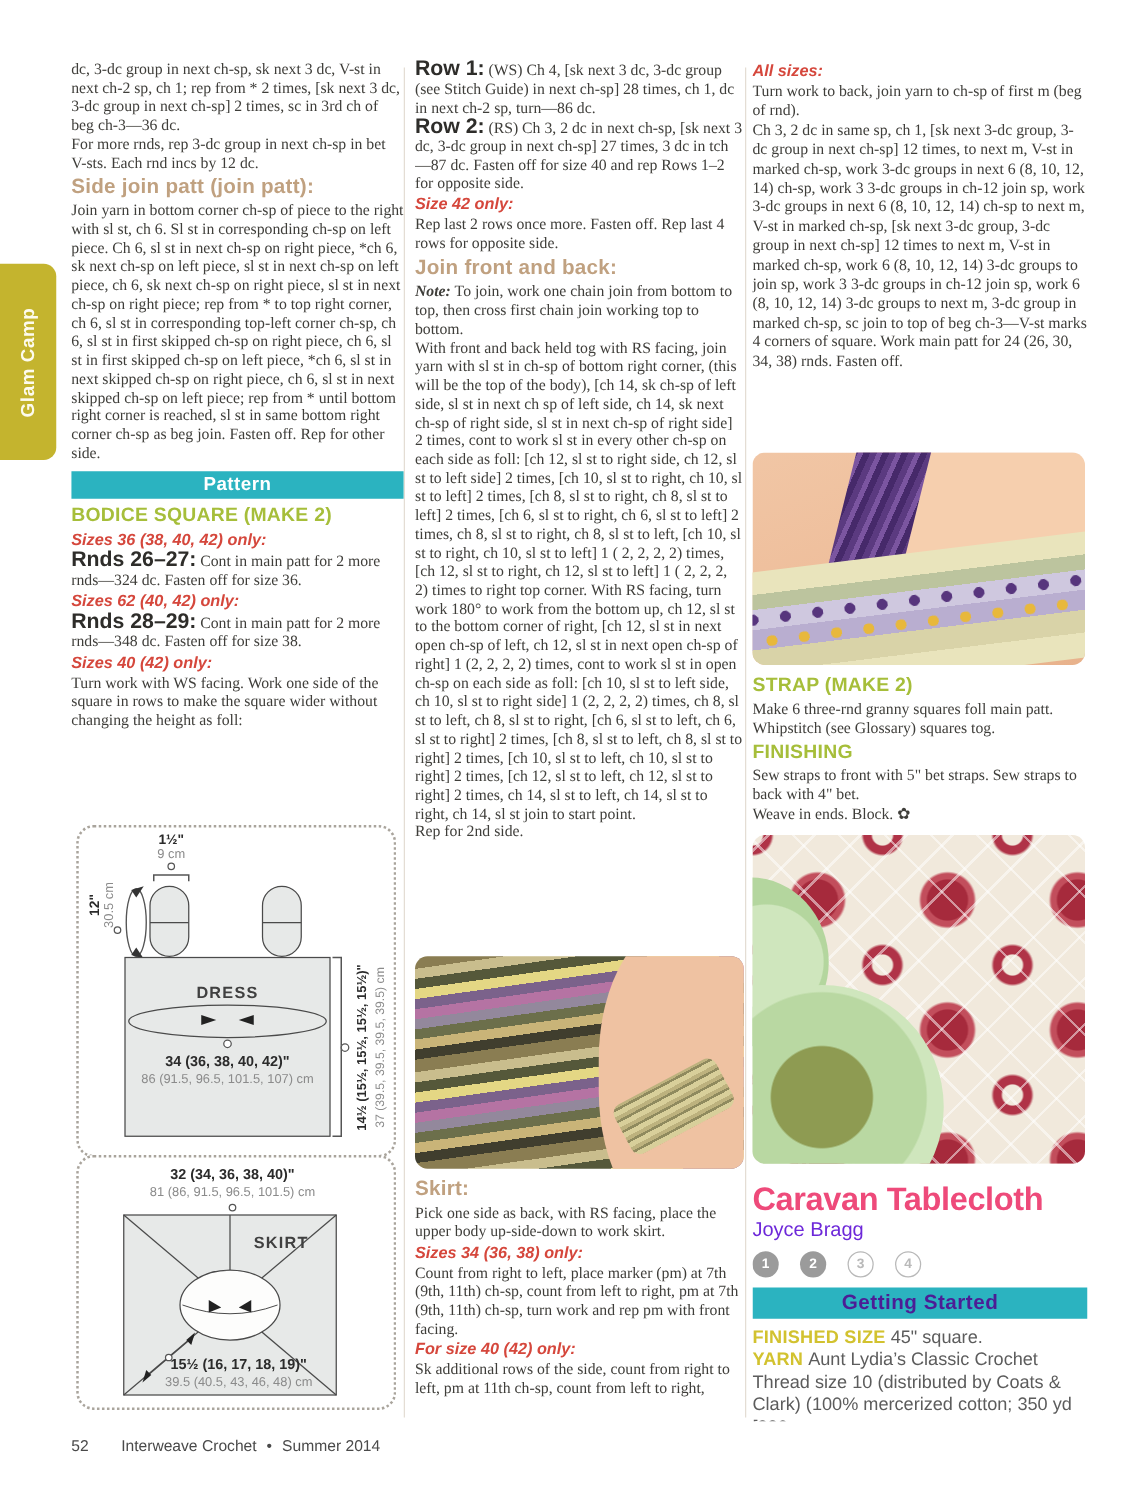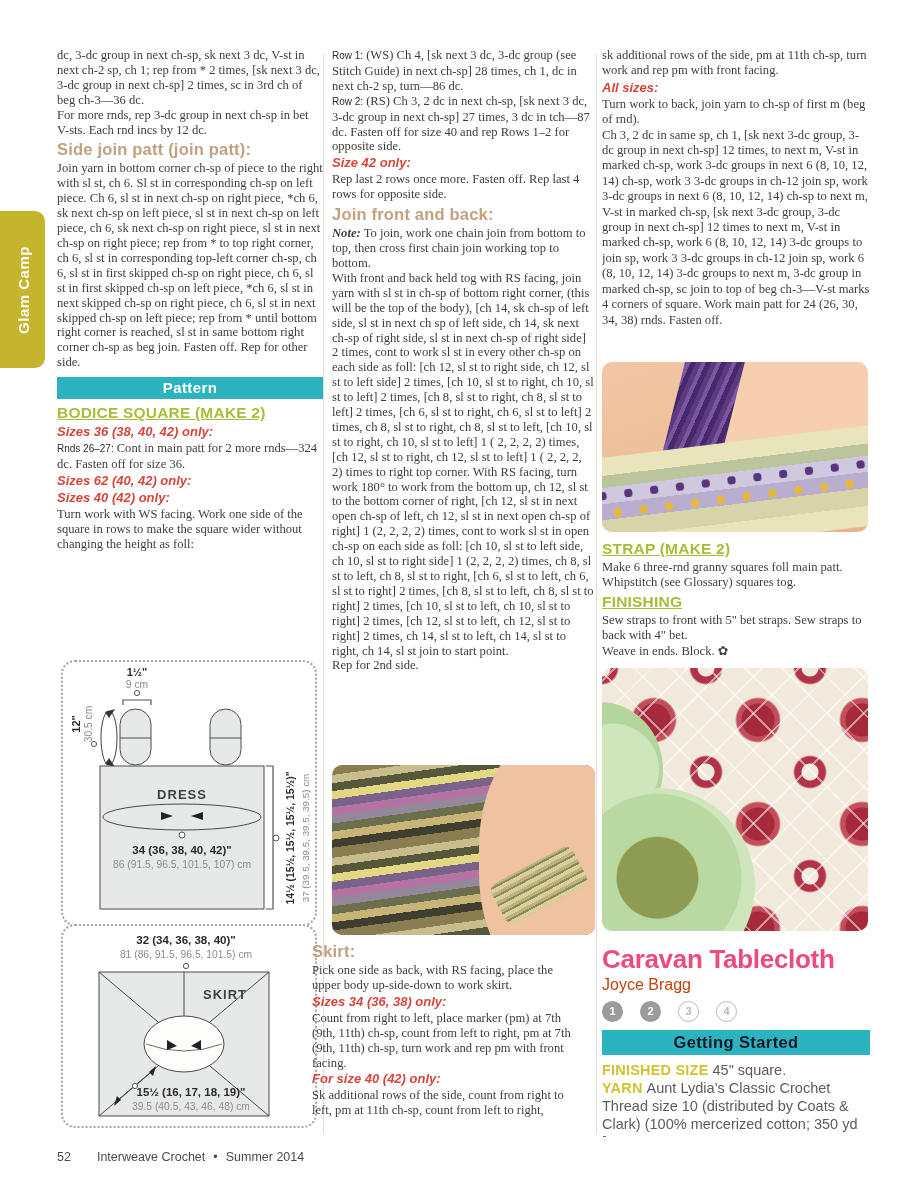--- a/index.html
+++ b/index.html
@@ -7,25 +7,25 @@
         font-family:"Liberation Serif",serif;color:#3f3e3a;}
   .vrule{position:absolute;top:54px;width:1px;height:1080px;background:#e4ddd4;}
   
   .tab{position:absolute;left:0;top:211px;width:45px;height:157px;background:#c4b42e;
        border-radius:0 10px 10px 0;}
   .tab span{position:absolute;left:50%;top:50%;transform:translate(-50%,-50%) rotate(-90deg);
        white-space:nowrap;color:#fdfbee;font:bold 15px "Liberation Sans",sans-serif;letter-spacing:.5px;}
   
   .col{position:absolute;overflow:hidden;}
   .serif-p{font-size:12.6px;line-height:14.9px;margin:0;}
-  .lead{font-family:"Liberation Sans",sans-serif;font-weight:normal;font-size:10px;color:#2e2d2a;margin-right:3px;}
+  .lead{font-family:"Liberation Sans",sans-serif;font-weight:bold;font-size:17px;color:#2e2d2a;margin-right:3px;}
   .note-lead{font-weight:bold;font-style:italic;margin-right:3px;}
   .red-size{font:italic bold 13px/16px "Liberation Sans",sans-serif;color:#d5473c;margin:1px 0;}
   .tan-head{font:bold 16.5px/19px "Liberation Sans",sans-serif;color:#c0a180;margin:3px 0 2px;letter-spacing:.2px;}
-  .green-head{font:bold 15.5px/18px "Liberation Sans",sans-serif;color:#a6be3a;margin:2px 0 2px;letter-spacing:.2px;text-decoration:underline;}
+  .green-head{font:bold 15.5px/18px "Liberation Sans",sans-serif;color:#a6be3a;margin:2px 0 2px;letter-spacing:.2px;}
   .banner{background:#2bb3c0;color:#fff;text-align:center;font:bold 15px/22px "Liberation Sans",sans-serif;
           margin:7px 0 5px;letter-spacing:.4px;}
   
   .diagram{position:absolute;border:2px dotted #a9a49c;border-radius:14px;background:#fff;}
   .diagram svg{position:absolute;left:0;top:0;}
   .dlabel{position:absolute;white-space:nowrap;font-family:"Liberation Sans",sans-serif;transform:translate(-50%,-50%);}
   .dlabel.b{font-weight:bold;font-size:11px;color:#2b2b2b;}
   .dlabel.g{font-size:10.3px;color:#8b8b8b;}
   .dlabel.rot{transform:translate(-50%,-50%) rotate(-90deg);}
   .dlabel.big{font-weight:bold;font-size:13px;letter-spacing:1px;color:#404040;text-align:right;}
@@ -58,27 +58,27 @@
        radial-gradient(circle at 50% 50%,#a62a3c 0 16px,#c24e5c 17px 21px,rgba(0,0,0,0) 23px),
        radial-gradient(circle at 50% 50%,rgba(0,0,0,0) 8px,#b03347 9px 15px,rgba(0,0,0,0) 17px);
      background-size:auto,auto,104px 104px,104px 104px;
      background-position:0 0,0 0,0 0,52px 52px;}
   #photo-tablecloth .cup1{position:absolute;left:-42px;bottom:-52px;width:195px;height:195px;border-radius:50%;
      background:radial-gradient(circle at 50% 46%,#8e9b52 0 28%,#b9d8a2 29% 58%,#cfe6bd 59% 74%,#a8cf90 75% 100%);}
   #photo-tablecloth .cup2{position:absolute;left:-64px;top:34px;width:125px;height:135px;border-radius:50%;
      background:radial-gradient(circle at 60% 50%,#cfe6bd 0 45%,#b4d69e 46% 100%);}
   
   .proj-title{font:bold 26px/28px "Liberation Sans",sans-serif;color:#ee4a7a;letter-spacing:-.3px;margin:0;}
-  .designer{font:16px/20px "Liberation Sans",sans-serif;color:#c2410c;margin:2px 0 6px;}
+  .designer{font:16px/20px "Liberation Sans",sans-serif;color:#6d28d9;margin:2px 0 6px;}
   .dots{margin:0 0 8px;}
   .dot{display:inline-block;width:21px;height:21px;border-radius:50%;margin-right:13px;text-align:center;
        font:bold 11px/21px "Liberation Sans",sans-serif;box-sizing:border-box;}
   .dot.f{background:#9b9b9b;color:#fff;}
   .dot.o{border:1.5px solid #b9b9b9;color:#b9b9b9;line-height:18px;}
-  .gs-banner{background:#2bb3c0;color:#0f172a;text-align:center;font:bold 16.5px/25px "Liberation Sans",sans-serif;
+  .gs-banner{background:#2bb3c0;color:#4c1d95;text-align:center;font:bold 16.5px/25px "Liberation Sans",sans-serif;
        margin:0 0 6px;letter-spacing:.4px;}
   .gs-p{font:14.5px/18px "Liberation Sans",sans-serif;color:#5c5c5c;margin:0;}
   .gs-label{font-weight:bold;color:#d2c22f;letter-spacing:.2px;margin-right:4px;}
   
   .footer{position:absolute;left:57px;top:1150px;font:12.5px "Liberation Sans",sans-serif;color:#4a4a4a;}
   .footer .pn{margin-right:26px;}
   .footer .sep{margin:0 8px;}
 </style>
 </head>
 <body>
@@ -95,20 +95,21 @@
   <div class="col" style="left:57px;top:48px;width:266px;height:610px">
     <p class="serif-p">dc, 3-dc group in next ch-sp, sk next 3 dc, V-st in next ch-2 sp, ch 1; rep from * 2 times, [sk next 3 dc, 3-dc group in next ch-sp] 2 times, sc in 3rd ch of beg ch-3—36 dc.</p>
     <p class="serif-p">For more rnds, rep 3-dc group in next ch-sp in bet V-sts. Each rnd incs by 12 dc.</p>
     <h3 class="tan-head">Side join patt (join patt):</h3>
     <p class="serif-p">Join yarn in bottom corner ch-sp of piece to the right with sl st, ch 6. Sl st in corresponding ch-sp on left piece. Ch 6, sl st in next ch-sp on right piece, *ch 6, sk next ch-sp on left piece, sl st in next ch-sp on left piece, ch 6, sk next ch-sp on right piece, sl st in next ch-sp on right piece; rep from * to top right corner, ch 6, sl st in corresponding top-left corner ch-sp, ch 6, sl st in first skipped ch-sp on right piece, ch 6, sl st in first skipped ch-sp on left piece, *ch 6, sl st in next skipped ch-sp on right piece, ch 6, sl st in next skipped ch-sp on left piece; rep from * until bottom right corner is reached, sl st in same bottom right corner ch-sp as beg join. Fasten off. Rep for other side.</p>
     <div class="banner">Pattern</div>
     <h2 class="green-head">BODICE SQUARE (MAKE 2)</h2>
     <p class="red-size">Sizes 36 (38, 40, 42) only:</p>
     <p class="serif-p"><b class="lead">Rnds 26–27:</b><span>Cont in main patt for 2 more rnds—324 dc. Fasten off for size 36.</span></p>
     <p class="red-size">Sizes 62 (40, 42) only:</p>
+    <p class="serif-p"><b class="lead">Rnds 28–29:</b><span>Cont in main patt for 2 more rnds—348 dc. Fasten off for size 38.</span></p>
     <p class="red-size">Sizes 40 (42) only:</p>
     <p class="serif-p">Turn work with WS facing. Work one side of the square in rows to make the square wider without changing the height as foll:</p>
   </div>
 
   <div class="diagram" style="left:61px;top:660px;width:252px;height:262px">
     <svg width="252" height="262" viewBox="0 0 252 262">
       <path d="M60,43 v-5 h28 v5" fill="none" stroke="#555" stroke-width="1.2"></path>
       <circle cx="74" cy="31" r="2.6" fill="#fff" stroke="#555"></circle>
       <ellipse cx="46" cy="76" rx="8" ry="27" fill="none" stroke="#555" stroke-width="1.1"></ellipse>
       <polygon points="42,50 52,47 46,56" fill="#333"></polygon>
@@ -169,31 +170,30 @@
     <p class="serif-p"><i class="note-lead">Note:</i><span>To join, work one chain join from bottom to top, then cross first chain join working top to bottom.</span></p>
     <p class="serif-p">With front and back held tog with RS facing, join yarn with sl st in ch-sp of bottom right corner, (this will be the top of the body), [ch 14, sk ch-sp of left side, sl st in next ch sp of left side, ch 14, sk next ch-sp of right side, sl st in next ch-sp of right side] 2 times, cont to work sl st in every other ch-sp on each side as foll: [ch 12, sl st to right side, ch 12, sl st to left side] 2 times, [ch 10, sl st to right, ch 10, sl st to left] 2 times, [ch 8, sl st to right, ch 8, sl st to left] 2 times, [ch 6, sl st to right, ch 6, sl st to left] 2 times, ch 8, sl st to right, ch 8, sl st to left, [ch 10, sl st to right, ch 10, sl st to left] 1 ( 2, 2, 2, 2) times, [ch 12, sl st to right, ch 12, sl st to left] 1 ( 2, 2, 2, 2) times to right top corner. With RS facing, turn work 180° to work from the bottom up, ch 12, sl st to the bottom corner of right, [ch 12, sl st in next open ch-sp of left, ch 12, sl st in next open ch-sp of right] 1 (2, 2, 2, 2) times, cont to work sl st in open ch-sp on each side as foll: [ch 10, sl st to left side, ch 10, sl st to right side] 1 (2, 2, 2, 2) times, ch 8, sl st to left, ch 8, sl st to right, [ch 6, sl st to left, ch 6, sl st to right] 2 times, [ch 8, sl st to left, ch 8, sl st to right] 2 times, [ch 10, sl st to left, ch 10, sl st to right] 2 times, [ch 12, sl st to left, ch 12, sl st to right] 2 times, ch 14, sl st to left, ch 14, sl st to right, ch 14, sl st join to start point.</p>
     <p class="serif-p">Rep for 2nd side.</p>
   </div>
 
   <div class="photo" id="photo-mid" style="left:332px;top:765px;width:263px;height:170px">
     <div class="arm"></div>
     <div class="bracelet"></div>
   </div>
 
-  <div class="col" style="left:312px;top:942px;width:263px;height:196px">
+  <div class="col" style="left:332px;top:942px;width:263px;height:196px">
     <h3 class="tan-head" style="margin-top:0">Skirt:</h3>
     <p class="serif-p">Pick one side as back, with RS facing, place the upper body up-side-down to work skirt.</p>
     <p class="red-size">Sizes 34 (36, 38) only:</p>
     <p class="serif-p">Count from right to left, place marker (pm) at 7th (9th, 11th) ch-sp, count from left to right, pm at 7th (9th, 11th) ch-sp, turn work and rep pm with front facing.</p>
     <p class="red-size">For size 40 (42) only:</p>
     <p class="serif-p">Sk additional rows of the side, count from right to left, pm at 11th ch-sp, count from left to right,</p>
   </div>
 
   <div class="col" style="left:602px;top:48px;width:268px;height:312px">
-    <p class="serif-p" style="line-height:15.4px">sk additional rows of the side, pm at 11th ch-sp, turn work and rep pm with front facing.</p>
     <p class="red-size">All sizes:</p>
     <p class="serif-p" style="line-height:15.4px">Turn work to back, join yarn to ch-sp of first m (beg of rnd).</p>
     <p class="serif-p" style="line-height:15.4px">Ch 3, 2 dc in same sp, ch 1, [sk next 3-dc group, 3-dc group in next ch-sp] 12 times, to next m, V-st in marked ch-sp, work 3-dc groups in next 6 (8, 10, 12, 14) ch-sp, work 3 3-dc groups in ch-12 join sp, work 3-dc groups in next 6 (8, 10, 12, 14) ch-sp to next m, V-st in marked ch-sp, [sk next 3-dc group, 3-dc group in next ch-sp] 12 times to next m, V-st in marked ch-sp, work 6 (8, 10, 12, 14) 3-dc groups to join sp, work 3 3-dc groups in ch-12 join sp, work 6 (8, 10, 12, 14) 3-dc groups to next m, 3-dc group in marked ch-sp, sc join to top of beg ch-3—V-st marks 4 corners of square. Work main patt for 24 (26, 30, 34, 38) rnds. Fasten off.</p>
   </div>
 
   <div class="photo" id="photo-strap" style="left:602px;top:362px;width:266px;height:170px">
     <div class="strap-band"></div>
     <div class="net"></div>
   </div>
 

